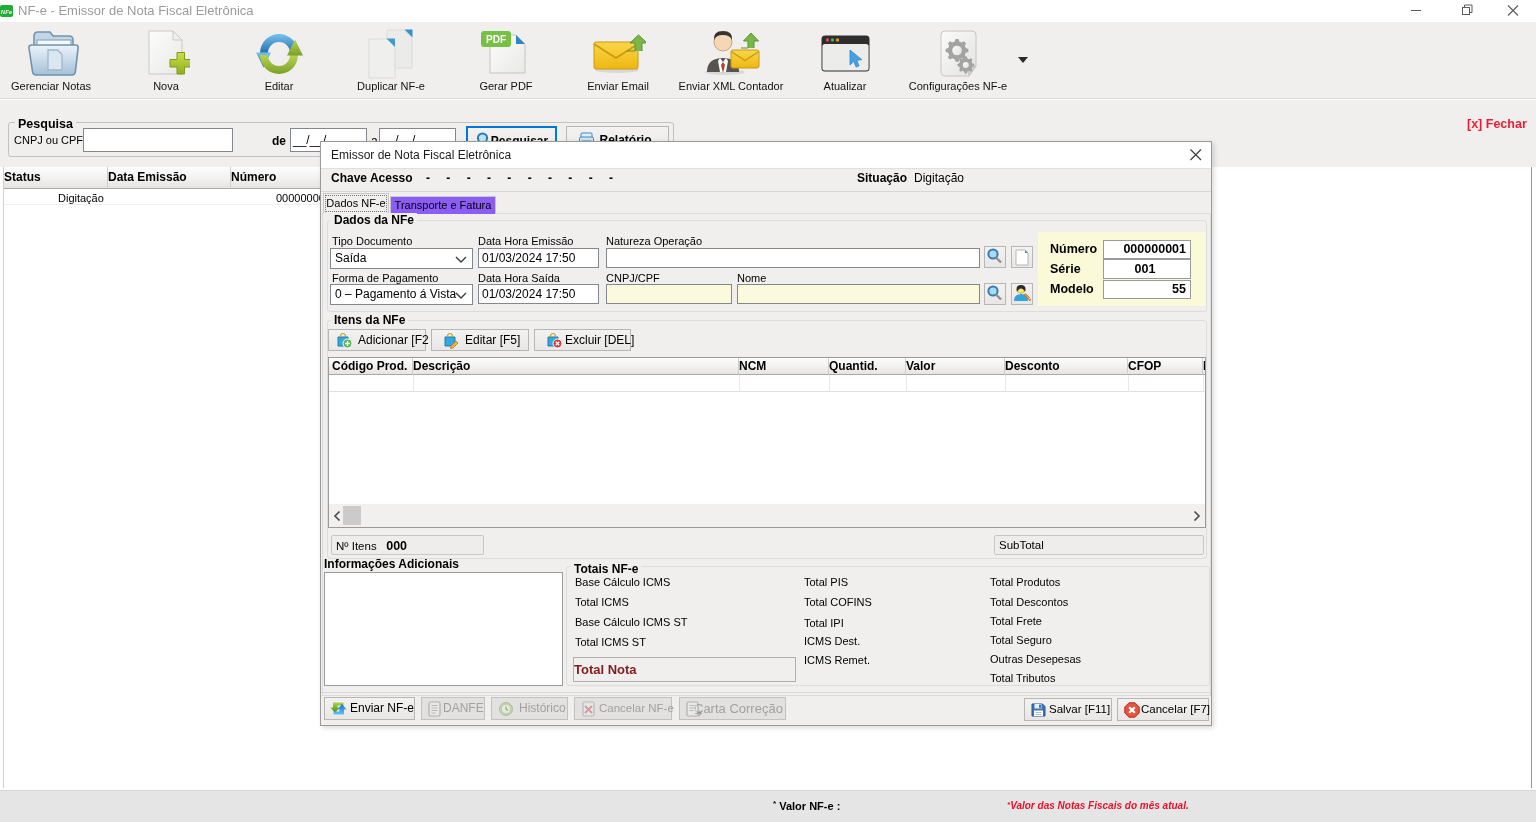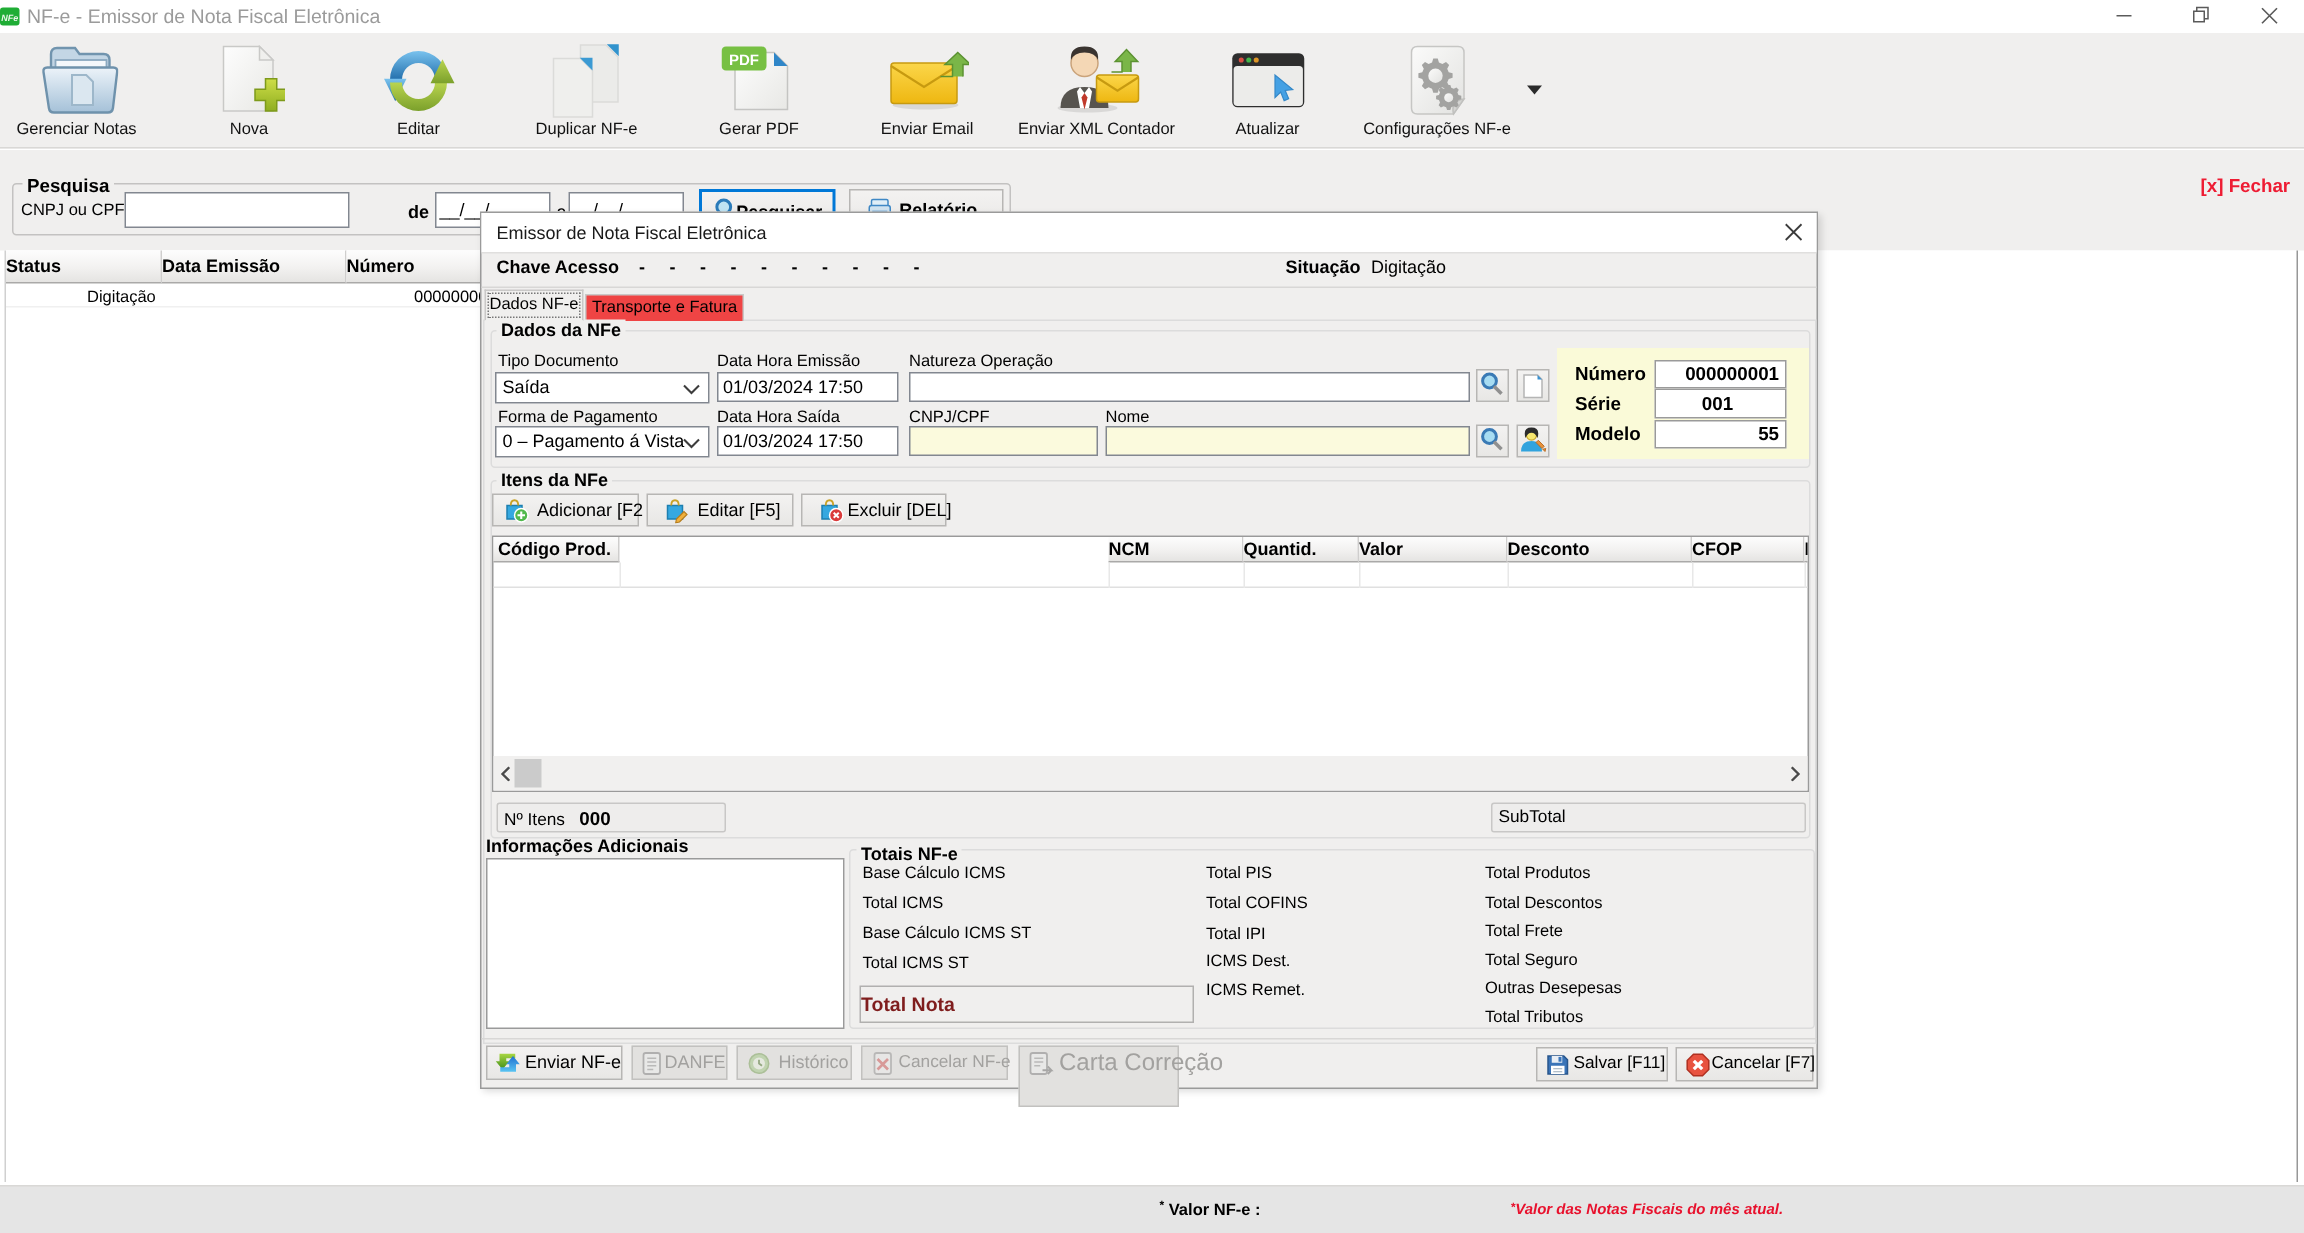--- a/index.html
+++ b/index.html
@@ -214,21 +214,21 @@
 
   <div class="abs" style="left:0;top:26px;width:890px;height:24px;border-top:1px solid #e0dfde;border-bottom:1px solid #d8d7d6"></div>
   <div class="abs b" style="left:10px;top:29px;font-size:12px">Chave Acesso</div>
   <div class="abs b" style="left:105px;top:29px;font-size:12px;word-spacing:13px">- - - - - - - - - -</div>
   <div class="abs b" style="left:536px;top:29px;font-size:12px">Situação</div>
   <div class="abs" style="left:593px;top:29px;font-size:12px">Digitação</div>
 
   <div class="abs" style="left:1px;top:71px;width:889px;height:483px;border:1px solid #dcdcdc"></div>
   <div class="abs" style="left:2px;top:51px;width:66px;height:21px;background:#f0efee;border:1px solid #c9c8c7;border-bottom:1px solid #f0efee;z-index:2"></div>
   <div class="abs" style="left:4px;top:53px;width:62px;height:17px;border:1px dotted #777;font-size:11px;text-align:center;line-height:15px;z-index:3">Dados NF-e</div>
-  <div class="abs" style="left:69px;top:54px;width:106px;height:18px;background:#ef4444;border:1px solid #c9c8c7;border-bottom:none;font-size:11px;text-align:center;line-height:16px">Transporte e Fatura</div>
+  <div class="abs" style="left:69px;top:54px;width:106px;height:18px;background:#8b5cf6;border:1px solid #c9c8c7;border-bottom:none;font-size:11px;text-align:center;line-height:16px">Transporte e Fatura</div>
 
   <div class="gbox" style="left:6px;top:78px;width:880px;height:92px"></div>
   <div class="gbox-label" style="left:10px;top:71px">Dados da NFe</div>
   <div class="lbl" style="left:11px;top:93px">Tipo Documento</div>
   <div class="lbl" style="left:157px;top:93px">Data Hora Emissão</div>
   <div class="lbl" style="left:285px;top:93px">Natureza Operação</div>
   <div class="inp" style="left:9px;top:106px;width:143px;height:21px;line-height:19px;padding-left:4px">Saída<svg class="abs" style="right:4px;top:3px" width="14" height="14">
         <path d="M2 5 l5 5 5-5" fill="none" stroke="#3c3c3c" stroke-width="1.4"></path>
       </svg></div>
   <div class="inp" style="left:157px;top:106px;width:121px;height:20px;line-height:18px;padding-left:3px">01/03/2024 17:50</div>
@@ -288,20 +288,21 @@
     </svg>
   <svg class="abs" style="left:225px;top:190px;z-index:2" width="17" height="17">
       <path d="M2 5 h10 v9 h-10 z" fill="#35a8e0" stroke="#1d7fb0" stroke-width="1"></path>
       <path d="M4.5 5 q0-3.5 2.5-3.5 q2.5 0 2.5 3.5" fill="none" stroke="#c9a227" stroke-width="1.2"></path>
       <circle cx="11.5" cy="11.5" r="4.5" fill="#da3b3b" stroke="#fff" stroke-width="1"></circle>
       <path d="M9.8 9.8 l3.4 3.4 M13.2 9.8 l-3.4 3.4" stroke="#fff" stroke-width="1.3"></path>
     </svg>
 
   <div class="abs" style="left:7px;top:215px;width:878px;height:171px;background:#fff;border:1px solid #9a9a9a"></div>
   <div class="hdr" style="left:8px;top:216px;width:84px;text-align:left;padding-left:3px">Código Prod.</div>
+  <div class="hdr" style="left:92px;top:216px;width:326px">Descrição</div>
   <div class="hdr" style="left:418px;top:216px;width:90px">NCM</div>
   <div class="hdr" style="left:508px;top:216px;width:77px">Quantid.</div>
   <div class="hdr" style="left:585px;top:216px;width:99px">Valor</div>
   <div class="hdr" style="left:684px;top:216px;width:123px">Desconto</div>
   <div class="hdr" style="left:807px;top:216px;width:75px">CFOP</div>
   <div class="hdr" style="left:882px;top:216px;width:2px;border-right:none;text-align:left">Pr</div>
   <div class="abs" style="left:8px;top:233px;width:876px;height:17px;border-bottom:1px solid #e0e0e0"></div>
   <div class="abs" style="left:92px;top:233px;width:1px;height:17px;background:#e8e8e8"></div>
   <div class="abs" style="left:418px;top:233px;width:1px;height:17px;background:#e8e8e8"></div>
   <div class="abs" style="left:508px;top:233px;width:1px;height:17px;background:#e8e8e8"></div>
@@ -346,21 +347,21 @@
   <div class="tot" style="left:669px;top:473px">Total Frete</div>
   <div class="tot" style="left:669px;top:492px">Total Seguro</div>
   <div class="tot" style="left:669px;top:511px">Outras Desepesas</div>
   <div class="tot" style="left:669px;top:530px">Total Tributos</div>
 
   <div class="abs" style="left:0;top:550px;width:890px;height:1px;background:#d8d7d6"></div>
   <div class="btn" style="left:3px;top:555px;width:91px;height:23px;line-height:21px;padding-left:25px">Enviar NF-e</div>
   <div class="btn dis" style="left:100px;top:555px;width:64px;height:23px;line-height:21px;padding-left:21px">DANFE</div>
   <div class="btn dis" style="left:170px;top:555px;width:77px;height:23px;line-height:21px;padding-left:27px">Histórico</div>
   <div class="btn dis" style="left:253px;top:555px;width:98px;height:23px;line-height:21px;padding-left:24px;font-size:11.5px">Cancelar NF-e</div>
-  <div class="btn dis" style="left:358px;top:555px;width:107px;height:41px;line-height:21px;padding-left:26px;font-size:16px">Carta Correção</div>
+  <div class="btn dis" style="left:358px;top:555px;width:107px;height:23px;line-height:21px;padding-left:14px;font-size:13px">Carta Correção</div>
   <div class="btn" style="left:703px;top:556px;width:88px;height:23px;line-height:21px;padding-left:24px;font-size:11.5px">Salvar [F11]</div>
   <div class="btn" style="left:796px;top:556px;width:92px;height:23px;line-height:21px;padding-left:23px;font-size:11.5px">Cancelar [F7]</div>
   <svg class="abs" style="left:9px;top:558px;z-index:2" width="17" height="17">
     <defs>
         <linearGradient id="envg" x1="0" y1="0" x2="0" y2="1">
           <stop offset="0" stop-color="#a8d641"></stop>
           <stop offset="1" stop-color="#3f8d1a"></stop>
         </linearGradient>
     <linearGradient id="envb" x1="0" y1="1" x2="0" y2="0">
           <stop offset="0" stop-color="#59c4f2"></stop>

